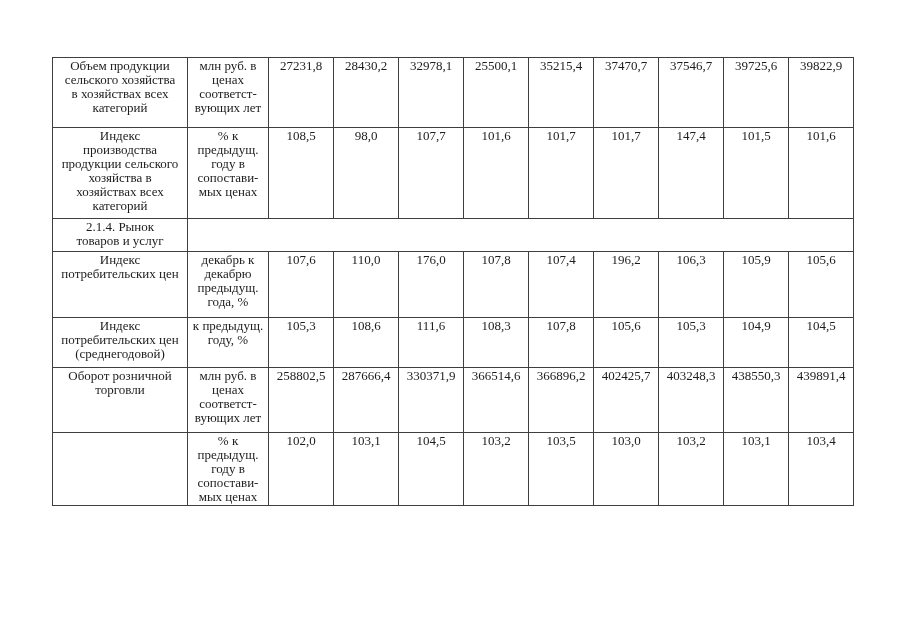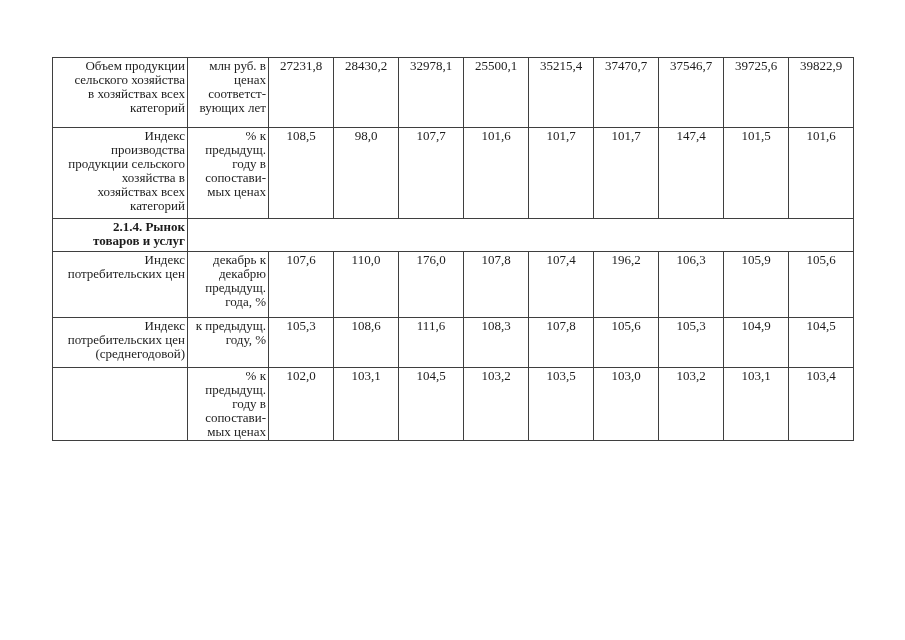--- a/index.html
+++ b/index.html
@@ -36,33 +36,33 @@
   table.stats td {
     border: 1px solid #3f3f3f;
     vertical-align: top;
     font-size: 13px;
     line-height: 14px;
     padding: 1px 2px;
     box-sizing: border-box;
     overflow: hidden;
   }
   td.label {
-    text-align: right;
+    text-align: center;
     padding-left: 5px;
     white-space: pre-line;
   }
   td.unit {
-    text-align: right;
+    text-align: center;
     white-space: pre-line;
   }
   td.val {
     text-align: center;
   }
   tr.section td.label {
-    font-weight: bold;
+    font-weight: normal;
   }
   tr.r1 { height: 70px; }
   tr.r2 { height: 91px; }
   tr.r3 { height: 33px; }
   tr.r4 { height: 66px; }
   tr.r5 { height: 50px; }
   tr.r6 { height: 65px; }
   tr.r7 { height: 72px; }
   tr.r8 { height: 61px; }
 </style>
@@ -158,20 +158,37 @@
         <td class="val">105,3</td>
         <td class="val">108,6</td>
         <td class="val">111,6</td>
         <td class="val">108,3</td>
         <td class="val">107,8</td>
         <td class="val">105,6</td>
         <td class="val">105,3</td>
         <td class="val">104,9</td>
         <td class="val">104,5</td>
       </tr>
+      <tr class="r6">
+        <td class="label">Оборот розничной
+торговли</td>
+        <td class="unit">млн руб. в
+ценах
+соответст-
+вующих лет</td>
+        <td class="val">258802,5</td>
+        <td class="val">287666,4</td>
+        <td class="val">330371,9</td>
+        <td class="val">366514,6</td>
+        <td class="val">366896,2</td>
+        <td class="val">402425,7</td>
+        <td class="val">403248,3</td>
+        <td class="val">438550,3</td>
+        <td class="val">439891,4</td>
+      </tr>
       <tr class="r7">
         <td class="label"></td>
         <td class="unit">% к
 предыдущ.
 году в
 сопостави-
 мых ценах</td>
         <td class="val">102,0</td>
         <td class="val">103,1</td>
         <td class="val">104,5</td>

